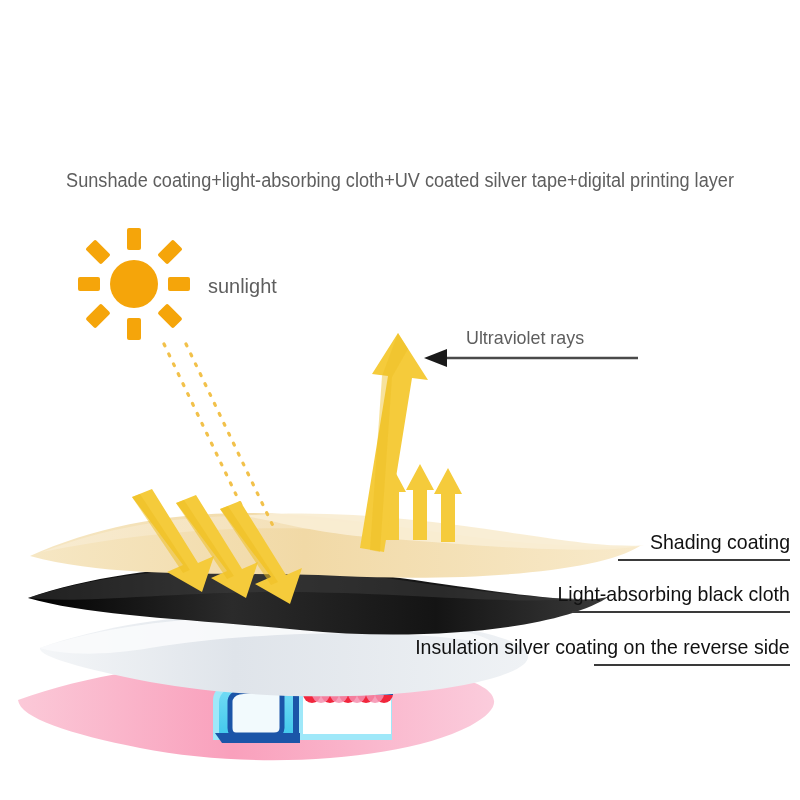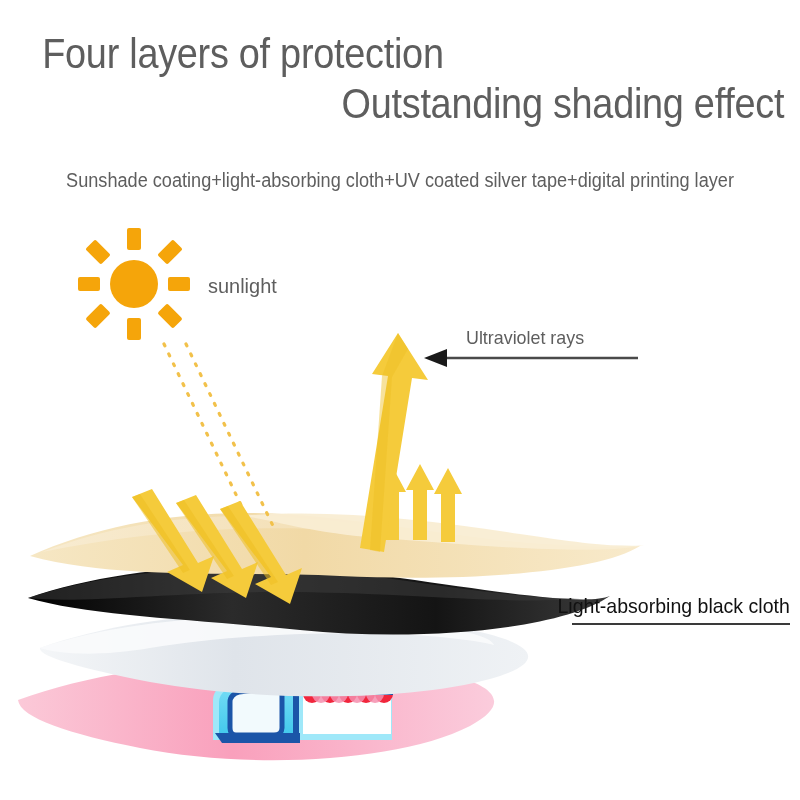--- a/index.html
+++ b/index.html
@@ -109,42 +109,38 @@
   }
   .callout .callout-rule {
     display: block;
     height: 1.5px;
     background: #3a3a3a;
     margin-top: 4px;
     margin-left: auto;
   }
   .c1 { top: 529px; }
   .c1 .callout-rule { width: 172px; }
-  .c2 { top: 581px; margin-top: 12px; }
+  .c2 { top: 581px; }
   .c2 .callout-rule { width: 218px; }
   .c3 { top: 634px; }
   .c3 .callout-rule { width: 196px; }
   .c4 { top: 687px; }
   .c4 .callout-rule { width: 190px; }
 
   svg { display: block; }
   .svg-abs {
     position: absolute;
     left: 0; top: 0;
   }
 </style>
 </head>
 <body>
 
 <div id="stage">
 
-  <div class="title-block">
-    <div class="title-line title-line-1">Four layers of protection</div>
-    <div class="title-line title-line-2">Outstanding shading effect</div>
-  </div>
 
   <div class="subtitle">Sunshade coating+light-absorbing cloth+UV coated silver tape+digital printing layer</div>
 
   <div class="sun-wrap">
     <svg width="112" height="112" viewBox="0 0 112 112" aria-hidden="true">
       <g fill="#F5A50A">
         <circle cx="56" cy="56" r="24"></circle>
         <rect x="49" y="0" width="14" height="22" rx="2"></rect>
         <rect x="49" y="90" width="14" height="22" rx="2"></rect>
         <rect x="0" y="49" width="22" height="14" rx="2"></rect>
@@ -287,21 +283,29 @@
     </g>
 
     <g>
       <line x1="440" y1="358" x2="638" y2="358" stroke="#4a4a4a" stroke-width="2.6"></line>
       <path d="M424,358 L447,349 L447,367 Z" fill="#1a1a1a"></path>
     </g>
   </svg>
 
   <div class="uv-label">Ultraviolet rays</div>
 
+  <div class="callout c1">
+    <span class="callout-text">Shading coating</span>
+    <span class="callout-rule"></span>
+  </div>
 
   <div class="callout c2">
     <span class="callout-text">Light-absorbing black cloth</span>
     <span class="callout-rule"></span>
   </div>
 
+  <div class="callout c3">
+    <span class="callout-text">Insulation silver coating on the reverse side</span>
+    <span class="callout-rule"></span>
+  </div>
 
 
 </div>
 
 </body></html>

